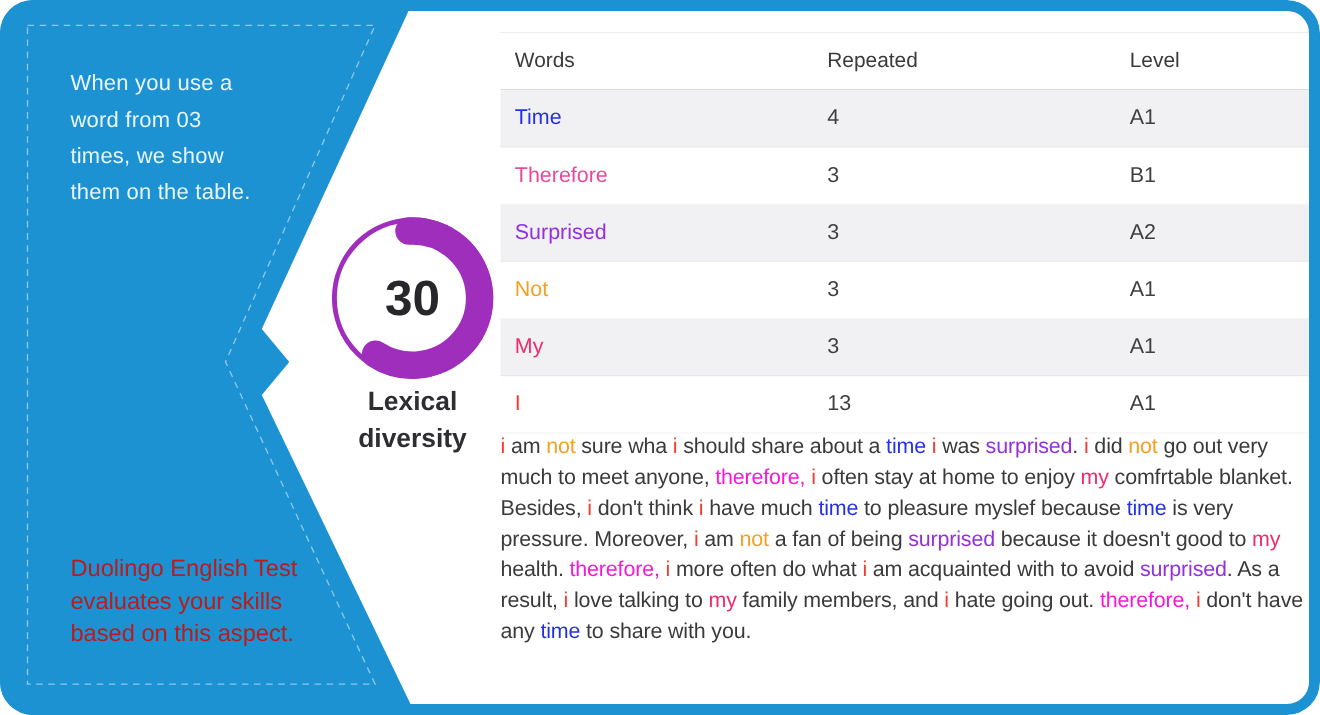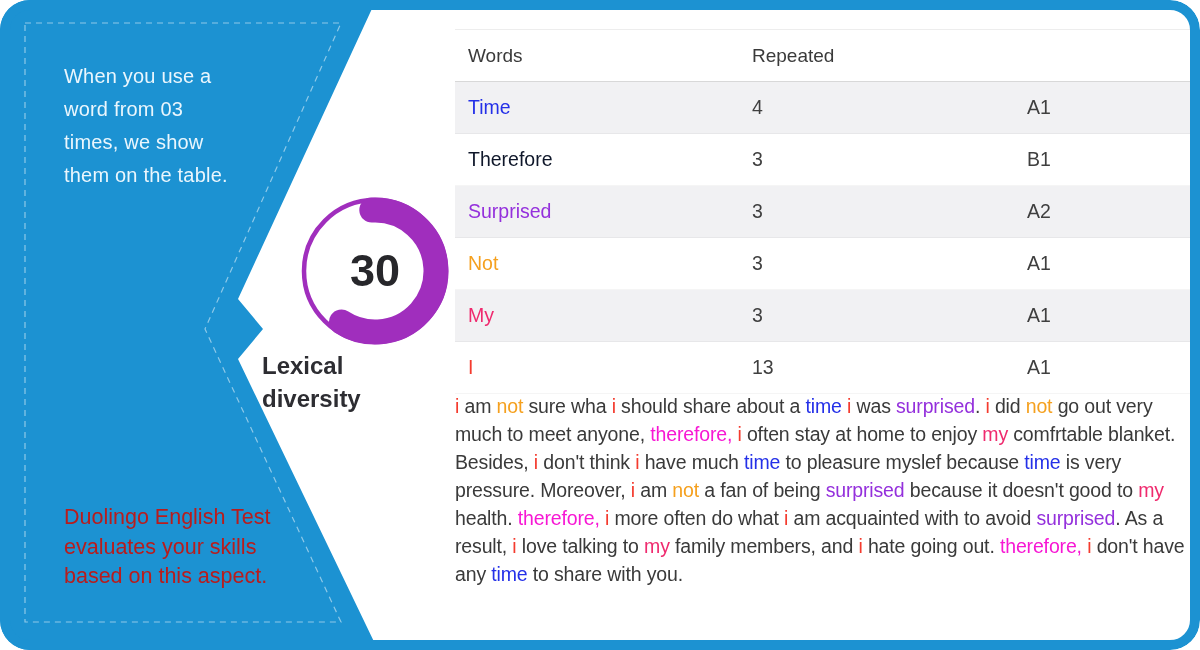--- a/index.html
+++ b/index.html
@@ -5,21 +5,21 @@
   html,body{margin:0;padding:0;background:#ffffff;}
   *{box-sizing:border-box;}
   body{font-family:"Liberation Sans","DejaVu Sans",sans-serif;}
   .canvas{position:relative;width:1200px;height:650px;background:#fff;overflow:hidden;border-radius:30px;}
   .frame-border{position:absolute;inset:0;border:10px solid var(--panel-blue,#1c92d2);border-radius:30px;z-index:40;pointer-events:none;}
   .blue-svg{position:absolute;left:0;top:0;z-index:1;}
   .intro-text{position:absolute;left:64px;top:60px;width:240px;z-index:2;color:#eaf6fd;font-size:20px;line-height:33px;font-weight:300;white-space:pre-line;letter-spacing:.2px;}
   .footer-text{position:absolute;left:64px;top:503px;width:250px;z-index:2;color:#b91c1c;font-size:21.5px;line-height:29.5px;font-weight:300;white-space:pre-line;}
   .gauge-wrap{position:absolute;left:300px;top:196px;width:150px;height:150px;z-index:3;}
   .gauge-value{position:absolute;left:300px;top:196px;width:150px;height:150px;display:flex;align-items:center;justify-content:center;font-size:45px;font-weight:bold;color:#27272b;z-index:4;}
-  .gauge-label{position:absolute;left:262px;top:349px;width:226px;text-align:left;font-size:24px;font-weight:bold;line-height:33px;color:#2d2d32;white-space:pre-line;z-index:3;}
+  .gauge-label{position:absolute;left:262px;top:349px;width:226px;text-align:center;font-size:24px;font-weight:bold;line-height:33px;color:#2d2d32;white-space:pre-line;z-index:3;}
   .table{position:absolute;left:455px;top:29px;width:737px;z-index:3;}
   .thead{display:flex;align-items:center;height:53px;border-top:1px solid #ededed;border-bottom:1px solid #d8d8d8;font-size:19px;color:#3a3a3a;}
   .trow{display:flex;align-items:center;height:52px;font-size:19.5px;color:#3f3f3f;border-bottom:1px solid rgba(0,0,0,0.04);}
   .trow:nth-child(odd){background:#f1f1f3;}
   .c1{width:297px;padding-left:13px;}
   .c2{width:275px;}
   .c3{flex:1;}
   .essay{position:absolute;left:455px;top:392px;width:740px;z-index:3;font-size:19.5px;line-height:28px;color:#3a3a3a;letter-spacing:-0.15px;margin:0;}
 </style>
 </head>
@@ -45,30 +45,31 @@
     <circle id="gauge-arc" cx="75" cy="75" r="61" fill="none" stroke="#a02ebd" stroke-width="25" stroke-linecap="round" transform="rotate(-93 75 75)" stroke-dasharray="229.96458224277285 383.27430373795477"></circle>
   </svg>
   <div class="gauge-value">30</div>
   <div class="gauge-label">Lexical
 diversity</div>
 
   <div class="table">
     <div class="thead">
       <div class="c1">Words</div>
       <div class="c2">Repeated</div>
+      <div class="c3">Level</div>
     </div>
     <div id="table-body">
     <div class="trow">
       <div class="c1"><span class="word" style="color: rgb(36, 48, 232);">Time</span></div>
       <div class="c2">4</div>
       <div class="c3">A1</div>
     </div>
 
     <div class="trow">
-      <div class="c1"><span class="word" style="color: #0f172a;">Therefore</span></div>
+      <div class="c1"><span class="word" style="color: #ec4899;">Therefore</span></div>
       <div class="c2">3</div>
       <div class="c3">B1</div>
     </div>
 
     <div class="trow">
       <div class="c1"><span class="word" style="color: rgb(148, 48, 220);">Surprised</span></div>
       <div class="c2">3</div>
       <div class="c3">A2</div>
     </div>
 

